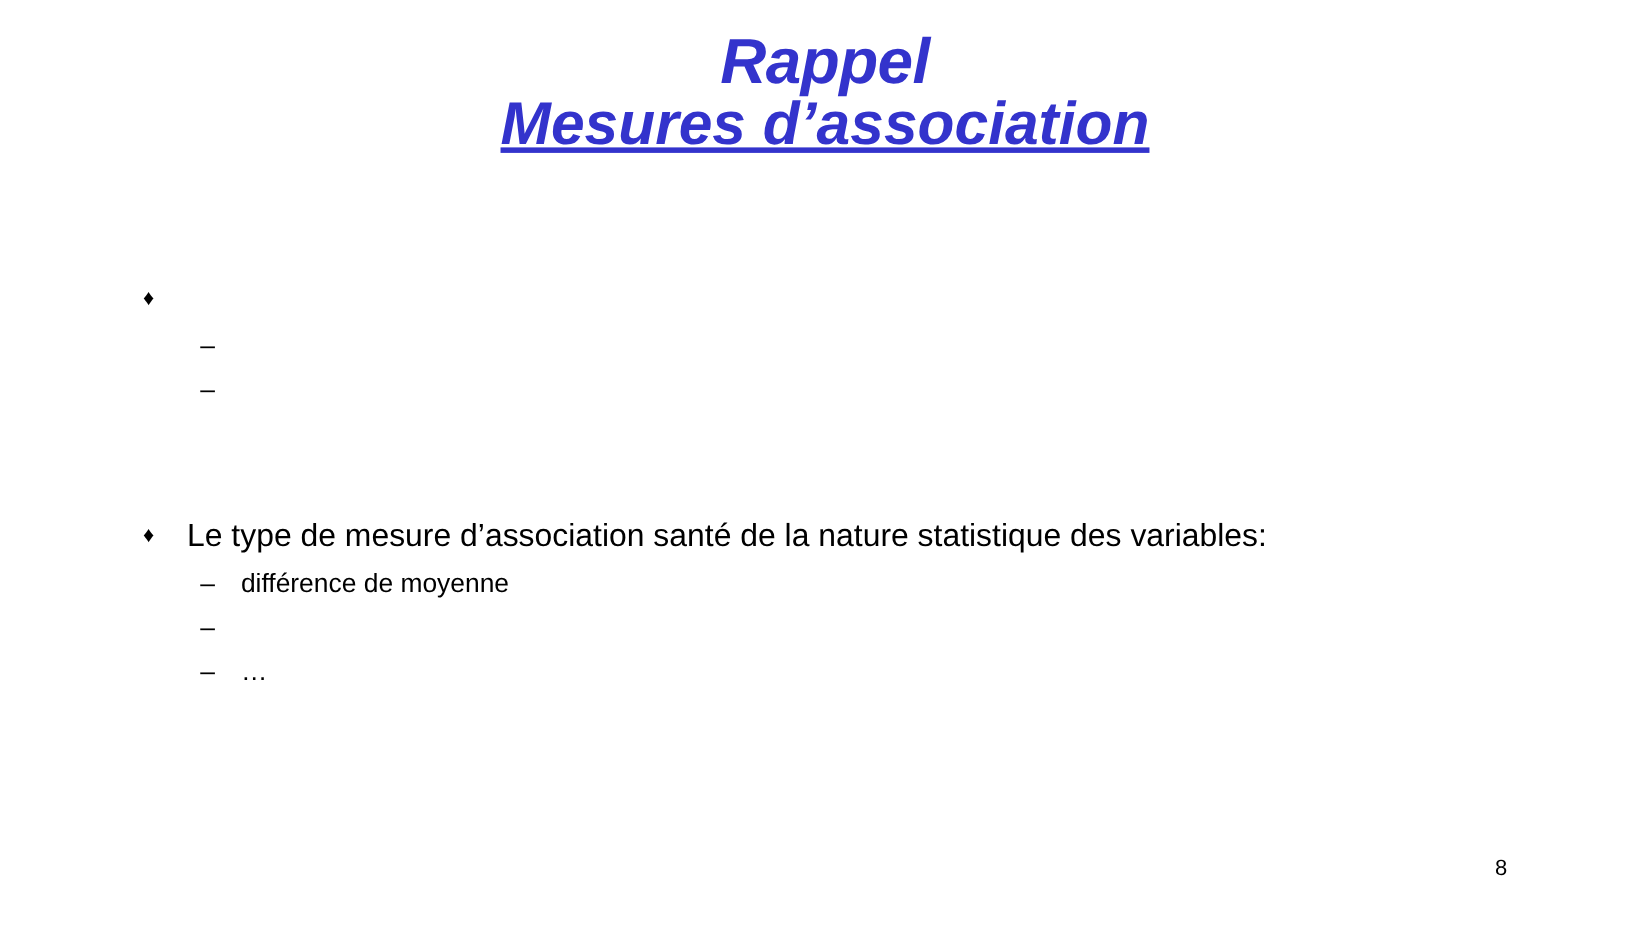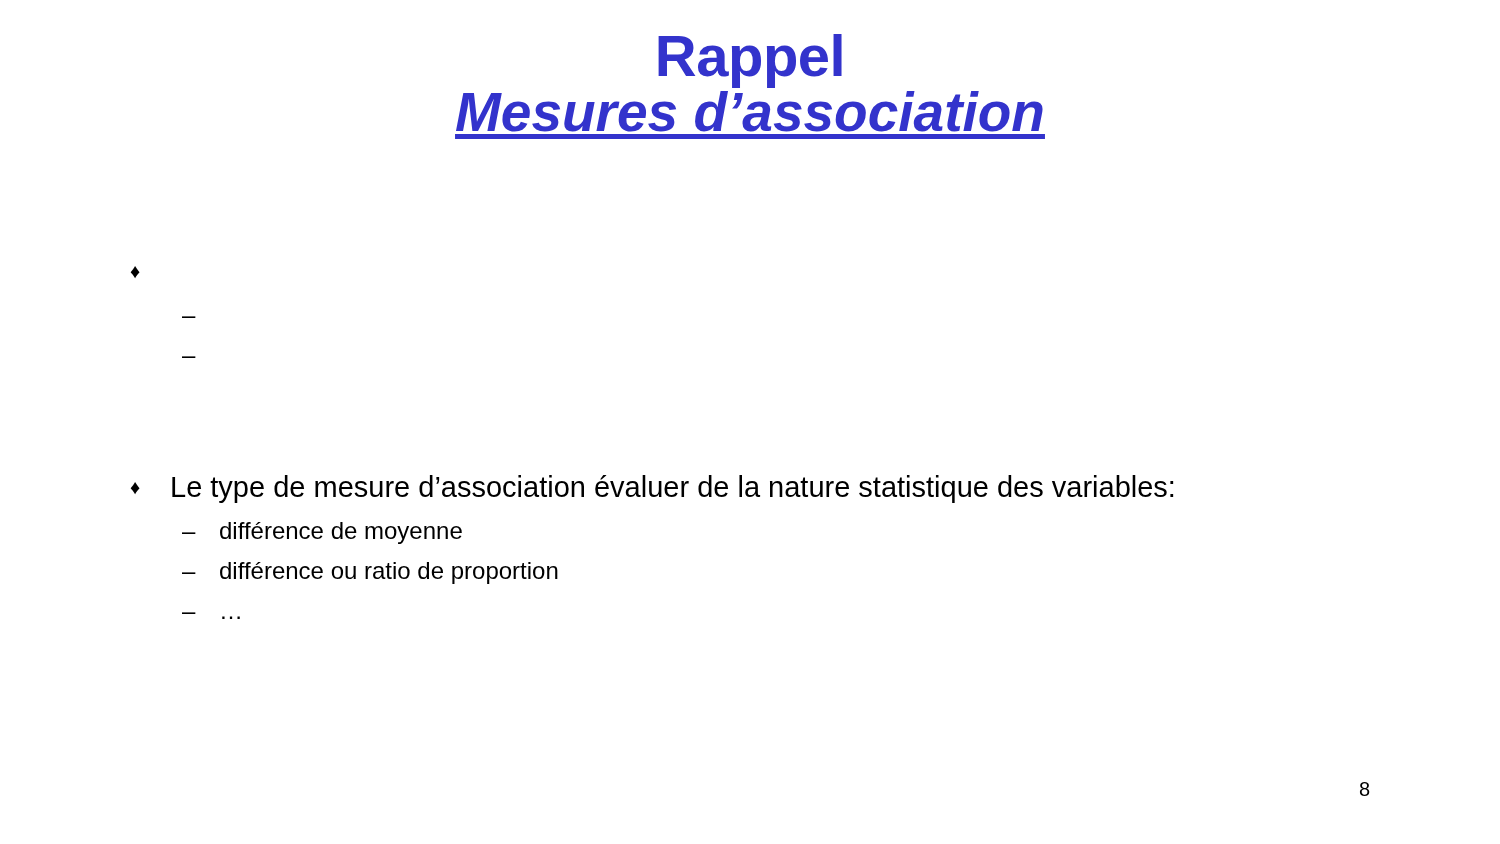--- a/index.html
+++ b/index.html
@@ -1,19 +1,19 @@
 <!DOCTYPE html>
 <html><head>
   <meta charset="utf-8">
   <style>
     html, body { margin: 0; padding: 0; background: #ffffff; }
     body { width: 1500px; height: 844px; position: relative; overflow: hidden;
            font-family: "Liberation Sans", sans-serif; color: #000; }
     .title-block { position: absolute; left: 0; top: 24px; width: 1500px; text-align: center; color: #3333cc; }
-    .title { font-size: 58px; font-weight: bold; line-height: 64px; letter-spacing: -0.5px; }
+    .title { font-size: 58px; font-weight: bold; font-style: italic; line-height: 64px; letter-spacing: -0.5px; }
     .subtitle { font-size: 55px; font-weight: bold; font-style: italic; line-height: 48px; margin-top: 0px; text-decoration: underline; }
     .section { position: absolute; left: 130px; }
     .bullet-line { display: flex; align-items: center; font-size: 29px; line-height: 36px; }
     .diamond { width: 40px; font-size: 20px; display: inline-block; }
     .sub-line { display: flex; align-items: center; font-size: 24px; line-height: 40px; padding-left: 52px; }
     .dash { width: 37px; display: inline-block; }
     .page-num { position: absolute; left: 1359px; top: 778px; font-size: 20px; }
   </style>
 </head>
 <body>
@@ -33,30 +33,29 @@
     </div>
     <div class="sub-line">
       <span class="dash">–</span>
     </div>
   </div>
 </div>
 
 <div class="section" style="top:469px;">
   <div class="bullet-line">
     <span class="diamond">♦</span>
-    <span>Le type de mesure d’association évaluer de la nature statistique des variables:</span>
+    <span>Le type de mesure d’association santé de la nature statistique des variables:</span>
   </div>
   <div style="margin-top:6px;">
     <div class="sub-line">
       <span class="dash">–</span>
       <span>différence de moyenne</span>
     </div>
     <div class="sub-line">
       <span class="dash">–</span>
-      <span>différence ou ratio de proportion</span>
     </div>
     <div class="sub-line">
       <span class="dash">–</span>
       <span>…</span>
     </div>
   </div>
 </div>
 
 <div class="page-num">8</div>
 

